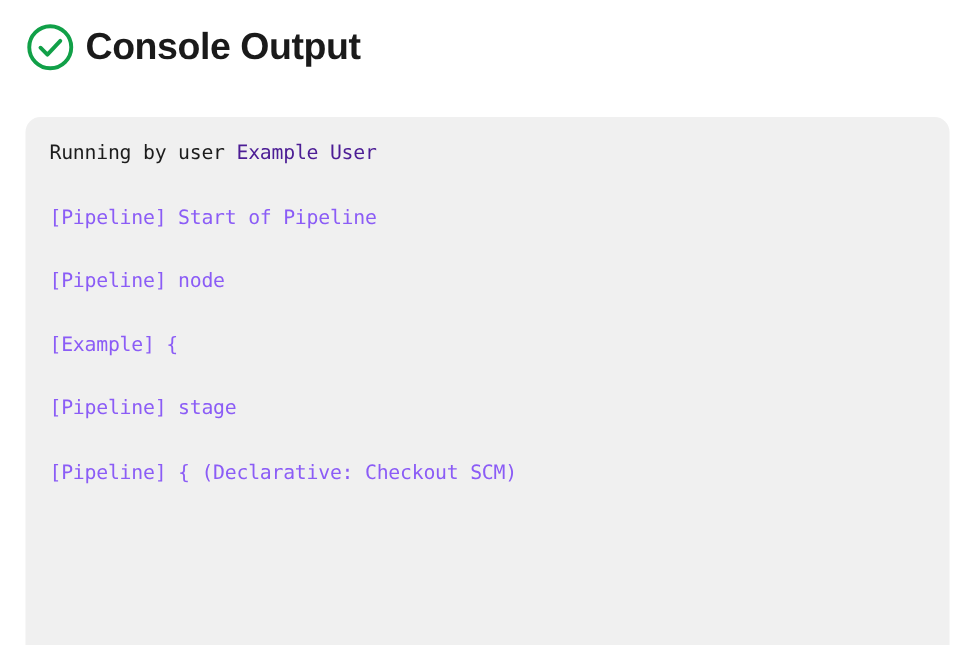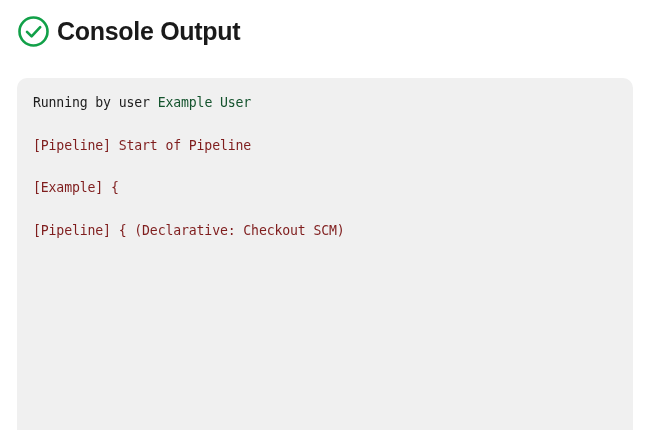--- a/index.html
+++ b/index.html
@@ -60,38 +60,40 @@
     line-height: 21.3px;
     color: #1c1c1c;
     white-space: pre-wrap;
     word-break: break-word;
     letter-spacing: -0.15px;
   }
   .console-line {
     display: block;
     white-space: pre-wrap;
   }
-  .tok-link { color: #14532d; }
-  .tok-muted { color: #7f1d1d; }
+  .tok-link { color: #4c1d95; }
+  .tok-muted { color: #8b5cf6; }
 </style>
 </head>
 <body>
 
 <div class="page-header">
   <svg class="status-icon" viewBox="0 0 33 33" aria-hidden="true">
     <circle cx="16.5" cy="16.5" r="14" fill="none" stroke="#11a048" stroke-width="2.6"></circle>
     <path d="M10 16.8 L14.6 21.4 L23.2 12.2" fill="none" stroke="#11a048" stroke-width="2.6" stroke-linecap="round" stroke-linejoin="round"></path>
   </svg>
   <div class="page-title">Console Output</div>
 </div>
 
 <div class="console-card">
   <pre class="console-output" id="console-output"><span class="console-line"><span>Running by user </span><span class="tok-link">Example User</span></span>
 <span class="console-line"><span class="tok-muted">[Pipeline] Start of Pipeline</span></span>
+<span class="console-line"><span class="tok-muted">[Pipeline] node</span></span>
 <span class="console-line"><span class="tok-muted">[Example] {</span></span>
+<span class="console-line"><span class="tok-muted">[Pipeline] stage</span></span>
 <span class="console-line"><span class="tok-muted">[Pipeline] { (Declarative: Checkout SCM)</span></span>
 
 
 
 
 
 
 </pre>
 </div>
 

